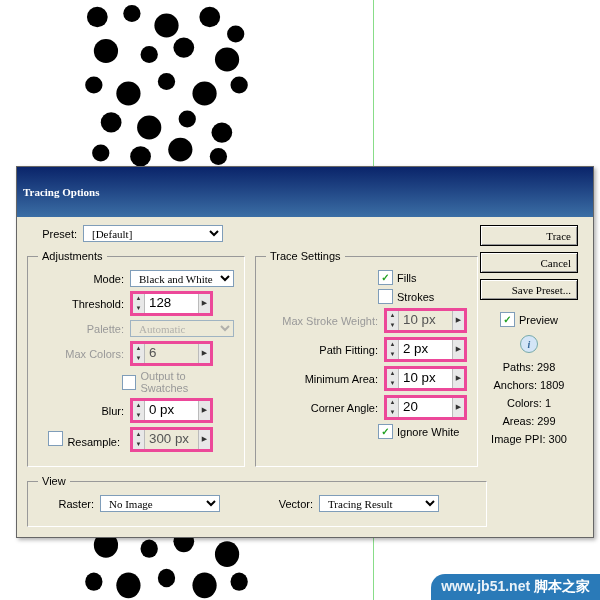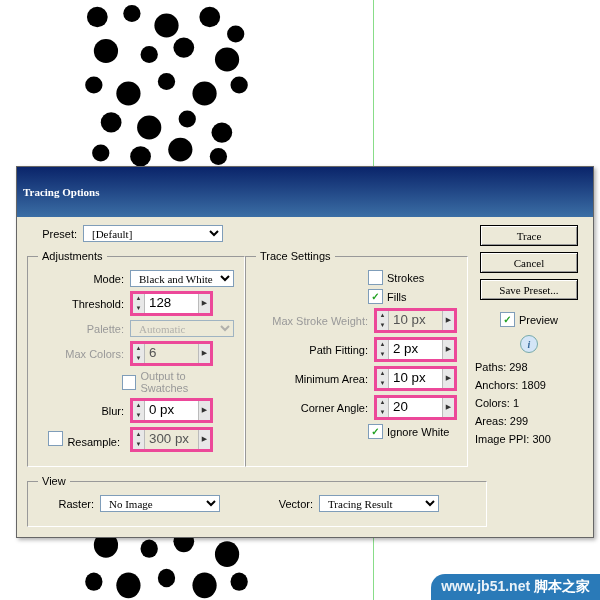--- a/index.html
+++ b/index.html
@@ -17,27 +17,27 @@
 input[type=text],select{font:11px Tahoma;border:1px solid #7f9db9;background:#fff;padding:1px 4px;height:17px;box-sizing:border-box}
 input[type=text]:disabled,select:disabled{background:#ece9d8;color:#999}
 .spinner{display:inline-flex;border:3px solid #ec4899;background:#fff;height:19px}
 .spinner.disabled{background:#ece9d8}
 .spinner .arrows{display:flex;flex-direction:column;width:11px;border-right:1px solid #bbb;background:#e8e8e8}
 .spinner .arrows span{flex:1;font-size:6px;text-align:center;line-height:8px;color:#333}
 .spinner input{border:none;width:45px;padding:0 4px;height:17px;background:transparent}
 .spinner .side{width:11px;border-left:1px solid #bbb;background:#e8e8e8;font-size:7px;text-align:center;line-height:17px;color:#333}
 fieldset{border:1px solid #fff;border-top-color:#999;border-left-color:#999;margin:0;padding:8px 10px 10px}
 legend{font-size:11px;padding:0 4px}
-.btn{background:#ece9d8;border:1px solid #000;box-shadow:inset 1px 1px 0 #fff,inset -1px -1px 0 #999;width:98px;height:21px;font:11px Tahoma;text-align:center;margin-bottom:6px;cursor:default}
+.btn{background:#ece9d8;border:1px solid #000;box-shadow:inset 1px 1px 0 #fff,inset -1px -1px 0 #999;width:98px;height:21px;font:11px Tahoma;text-align:right;margin-bottom:6px;cursor:default}
 .cb{width:13px;height:13px;border:1px solid #7f9db9;background:#fff;display:inline-flex;align-items:center;justify-content:center;font-size:10px;color:#21a121;margin-right:4px}
 .cb.checked::after{content:"✓";font-weight:bold}
 .right-col{position:absolute;right:10px;top:8px;width:108px;text-align:center}
-.stat{font-size:11px;margin:6px 0;text-align:left}
+.stat{font-size:11px;margin:6px 0;text-align:center}
 .info-icon{width:16px;height:16px;border-radius:50%;background:#d4e5f7;border:1px solid #7aa;display:inline-flex;align-items:center;justify-content:center;font:italic bold 10px Georgia;color:#369}
-.main-cols{display:flex;width:438px;margin-top:8px}
+.main-cols{display:flex;gap:10px;width:438px;margin-top:8px}
 .main-cols fieldset{flex:1}
 .view-fs{width:438px;margin-top:8px}
 .watermark{position:absolute;right:0;bottom:0;background:#2a7ab8;color:#fff;padding:4px 10px;font:bold 14px Arial;border-radius:14px 0 0 0}
 .watermark small{font-size:14px;opacity:.9}
 </style>
 </head>
 <body>
 
 <div class="bg-green-line"></div>
 <div class="texture top"><svg viewBox="0 0 100 100" preserveAspectRatio="none">
@@ -155,27 +155,27 @@
               <input disabled="" value="300 px" style="">
               <span class="side">▶</span>
             </span>
           </div>
 </fieldset>
 
 <fieldset>
 <legend>Trace Settings</legend>
 <div class="row">
             <span style="width:112px"></span>
+            <span class="cb checked"></span>
+            <span>Fills</span>
+          </div>
+<div class="row">
+            <span style="width:112px"></span>
             <span class="cb"></span>
             <span>Strokes</span>
-          </div>
-<div class="row">
-            <span style="width:112px"></span>
-            <span class="cb checked"></span>
-            <span>Fills</span>
           </div>
 <div class="row">
             <span class="lbl disabled" style="width:112px">Max Stroke Weight:</span>
             <span class="spinner disabled">
               <span class="arrows">
                 <span>▲</span>
                 <span>▼</span>
               </span>
               <input disabled="" value="10 px" style="">
               <span class="side">▶</span>

